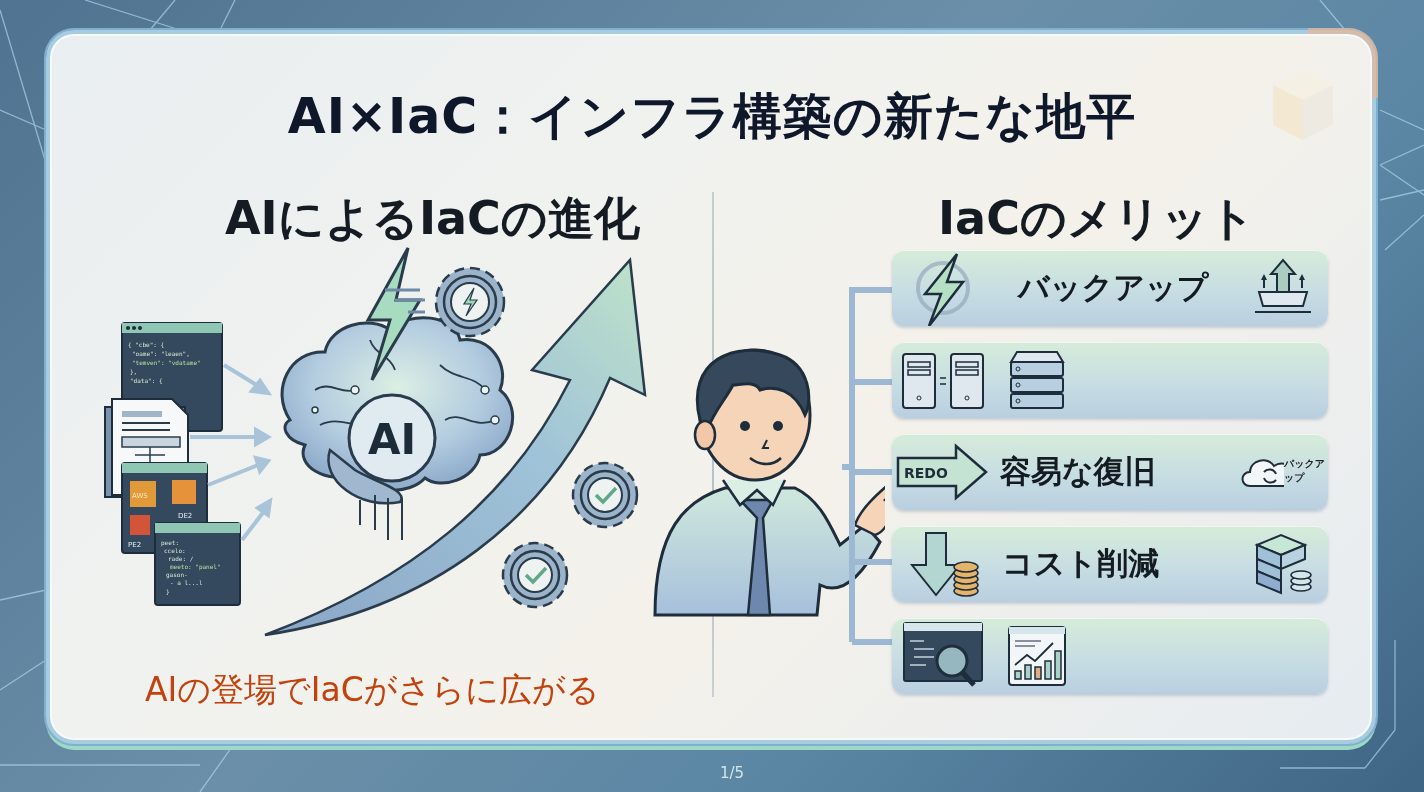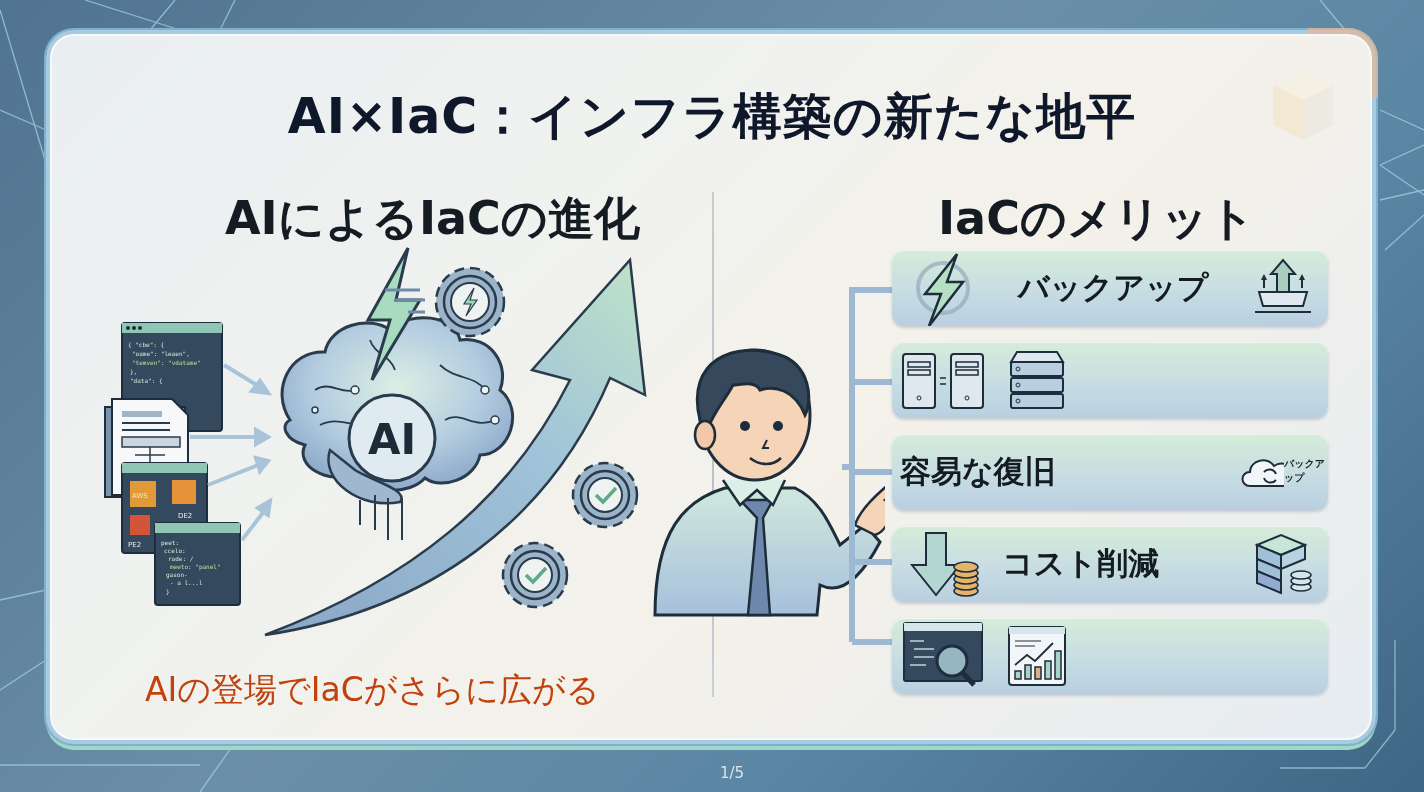--- a/index.html
+++ b/index.html
@@ -316,20 +316,26 @@
         <rect x="6" y="30" width="52" height="14" rx="2" fill="#b7cfe0" stroke="#1e2d3b" stroke-width="2"></rect>
         <rect x="6" y="46" width="52" height="14" rx="2" fill="#b7cfe0" stroke="#1e2d3b" stroke-width="2"></rect>
         <circle cx="13" cy="21" r="2" fill="none" stroke="#1e2d3b"></circle>
           <circle cx="13" cy="37" r="2" fill="none" stroke="#1e2d3b"></circle>
           <circle cx="13" cy="53" r="2" fill="none" stroke="#1e2d3b"></circle>
       </svg>
     </div>
   </div>
 
   <div class="benefit">
+    <div class="b-icon-l">
+      <svg width="96" height="60">
+        <path d="M4 16 H 62 V 4 L 92 30 L 62 56 V 44 H 4 Z" fill="#c4e3d3" stroke="#1e2d3b" stroke-width="2.5"></path>
+        <text x="10" y="36" font-size="14" font-weight="700" fill="#1e2d3b" font-family="DejaVu Sans, sans-serif">REDO</text>
+      </svg>
+    </div>
     <div class="b-label" style="padding-left:8px">容易な復旧</div>
     <div class="b-icon-r">
       <svg width="64" height="40">
         <path d="M12 34 C 2 34, 2 20, 12 20 C 12 8, 30 4, 36 14 C 44 8, 58 14, 54 24 C 62 26, 60 34, 52 34 Z" fill="#f2f6f8" stroke="#1e2d3b" stroke-width="2"></path>
         <path d="M26 20 A 7 7 0 0 1 38 22 M 38 28 A 7 7 0 0 1 26 26" fill="none" stroke="#1e2d3b" stroke-width="2"></path>
       </svg>
       <span class="b-sub">バックアップ</span>
     </div>
   </div>
 

